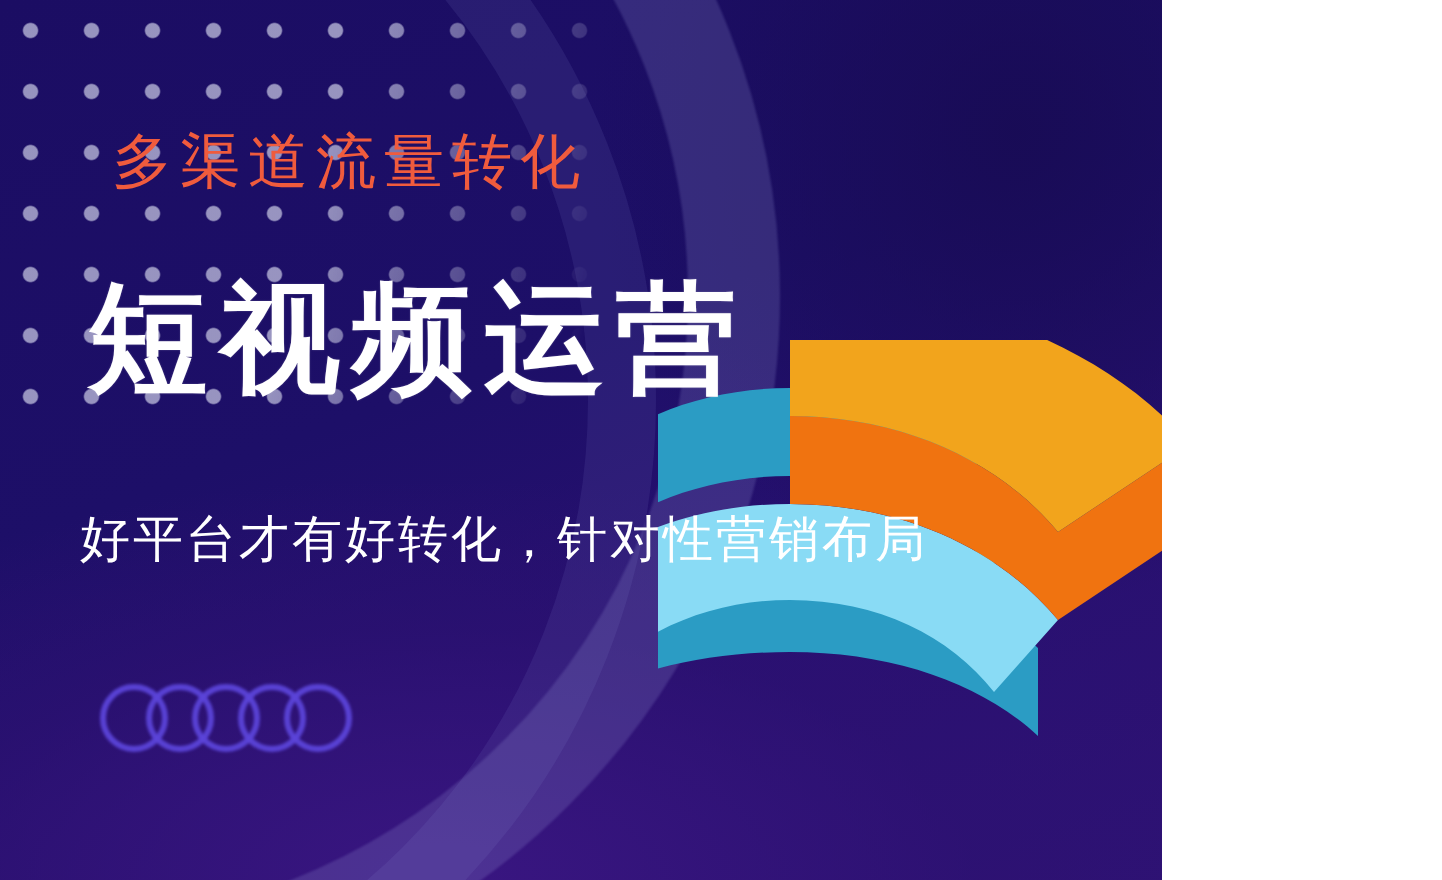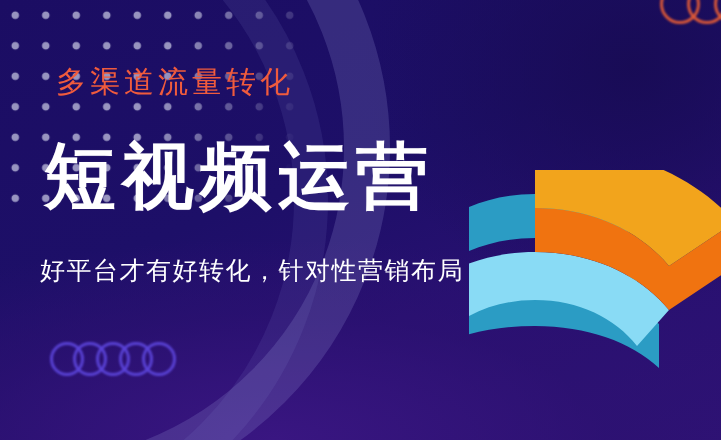--- a/index.html
+++ b/index.html
@@ -2,21 +2,21 @@
 <html><head>
 <meta charset="utf-8">
 <style>
   html, body {
     margin: 0;
     padding: 0;
     background: #ffffff;
   }
   #banner {
     position: relative;
-    width: 721px;
+    width: 581px;
     height: 440px;
     overflow: hidden;
     font-family: "Liberation Sans", sans-serif;
     background: #1d0f66;
   }
 
   
   .bg-base {
     position: absolute;
     inset: 0;
@@ -149,21 +149,21 @@
     letter-spacing: 4px;
     color: #f05b3d;
     font-family: "Liberation Sans", sans-serif;
     font-weight: 400;
     white-space: nowrap;
   }
   .headline {
     position: absolute;
     left: 44px;
     top: 140px;
-    font-size: 72px;
+    font-size: 60px;
     line-height: 1;
     letter-spacing: 6px;
     color: #ffffff;
     font-weight: bold;
     font-family: "Liberation Sans", sans-serif;
     white-space: nowrap;
     text-shadow: 0 0 1px rgba(255,255,255,0.25);
     text-align: right;
   }
   .subline {

